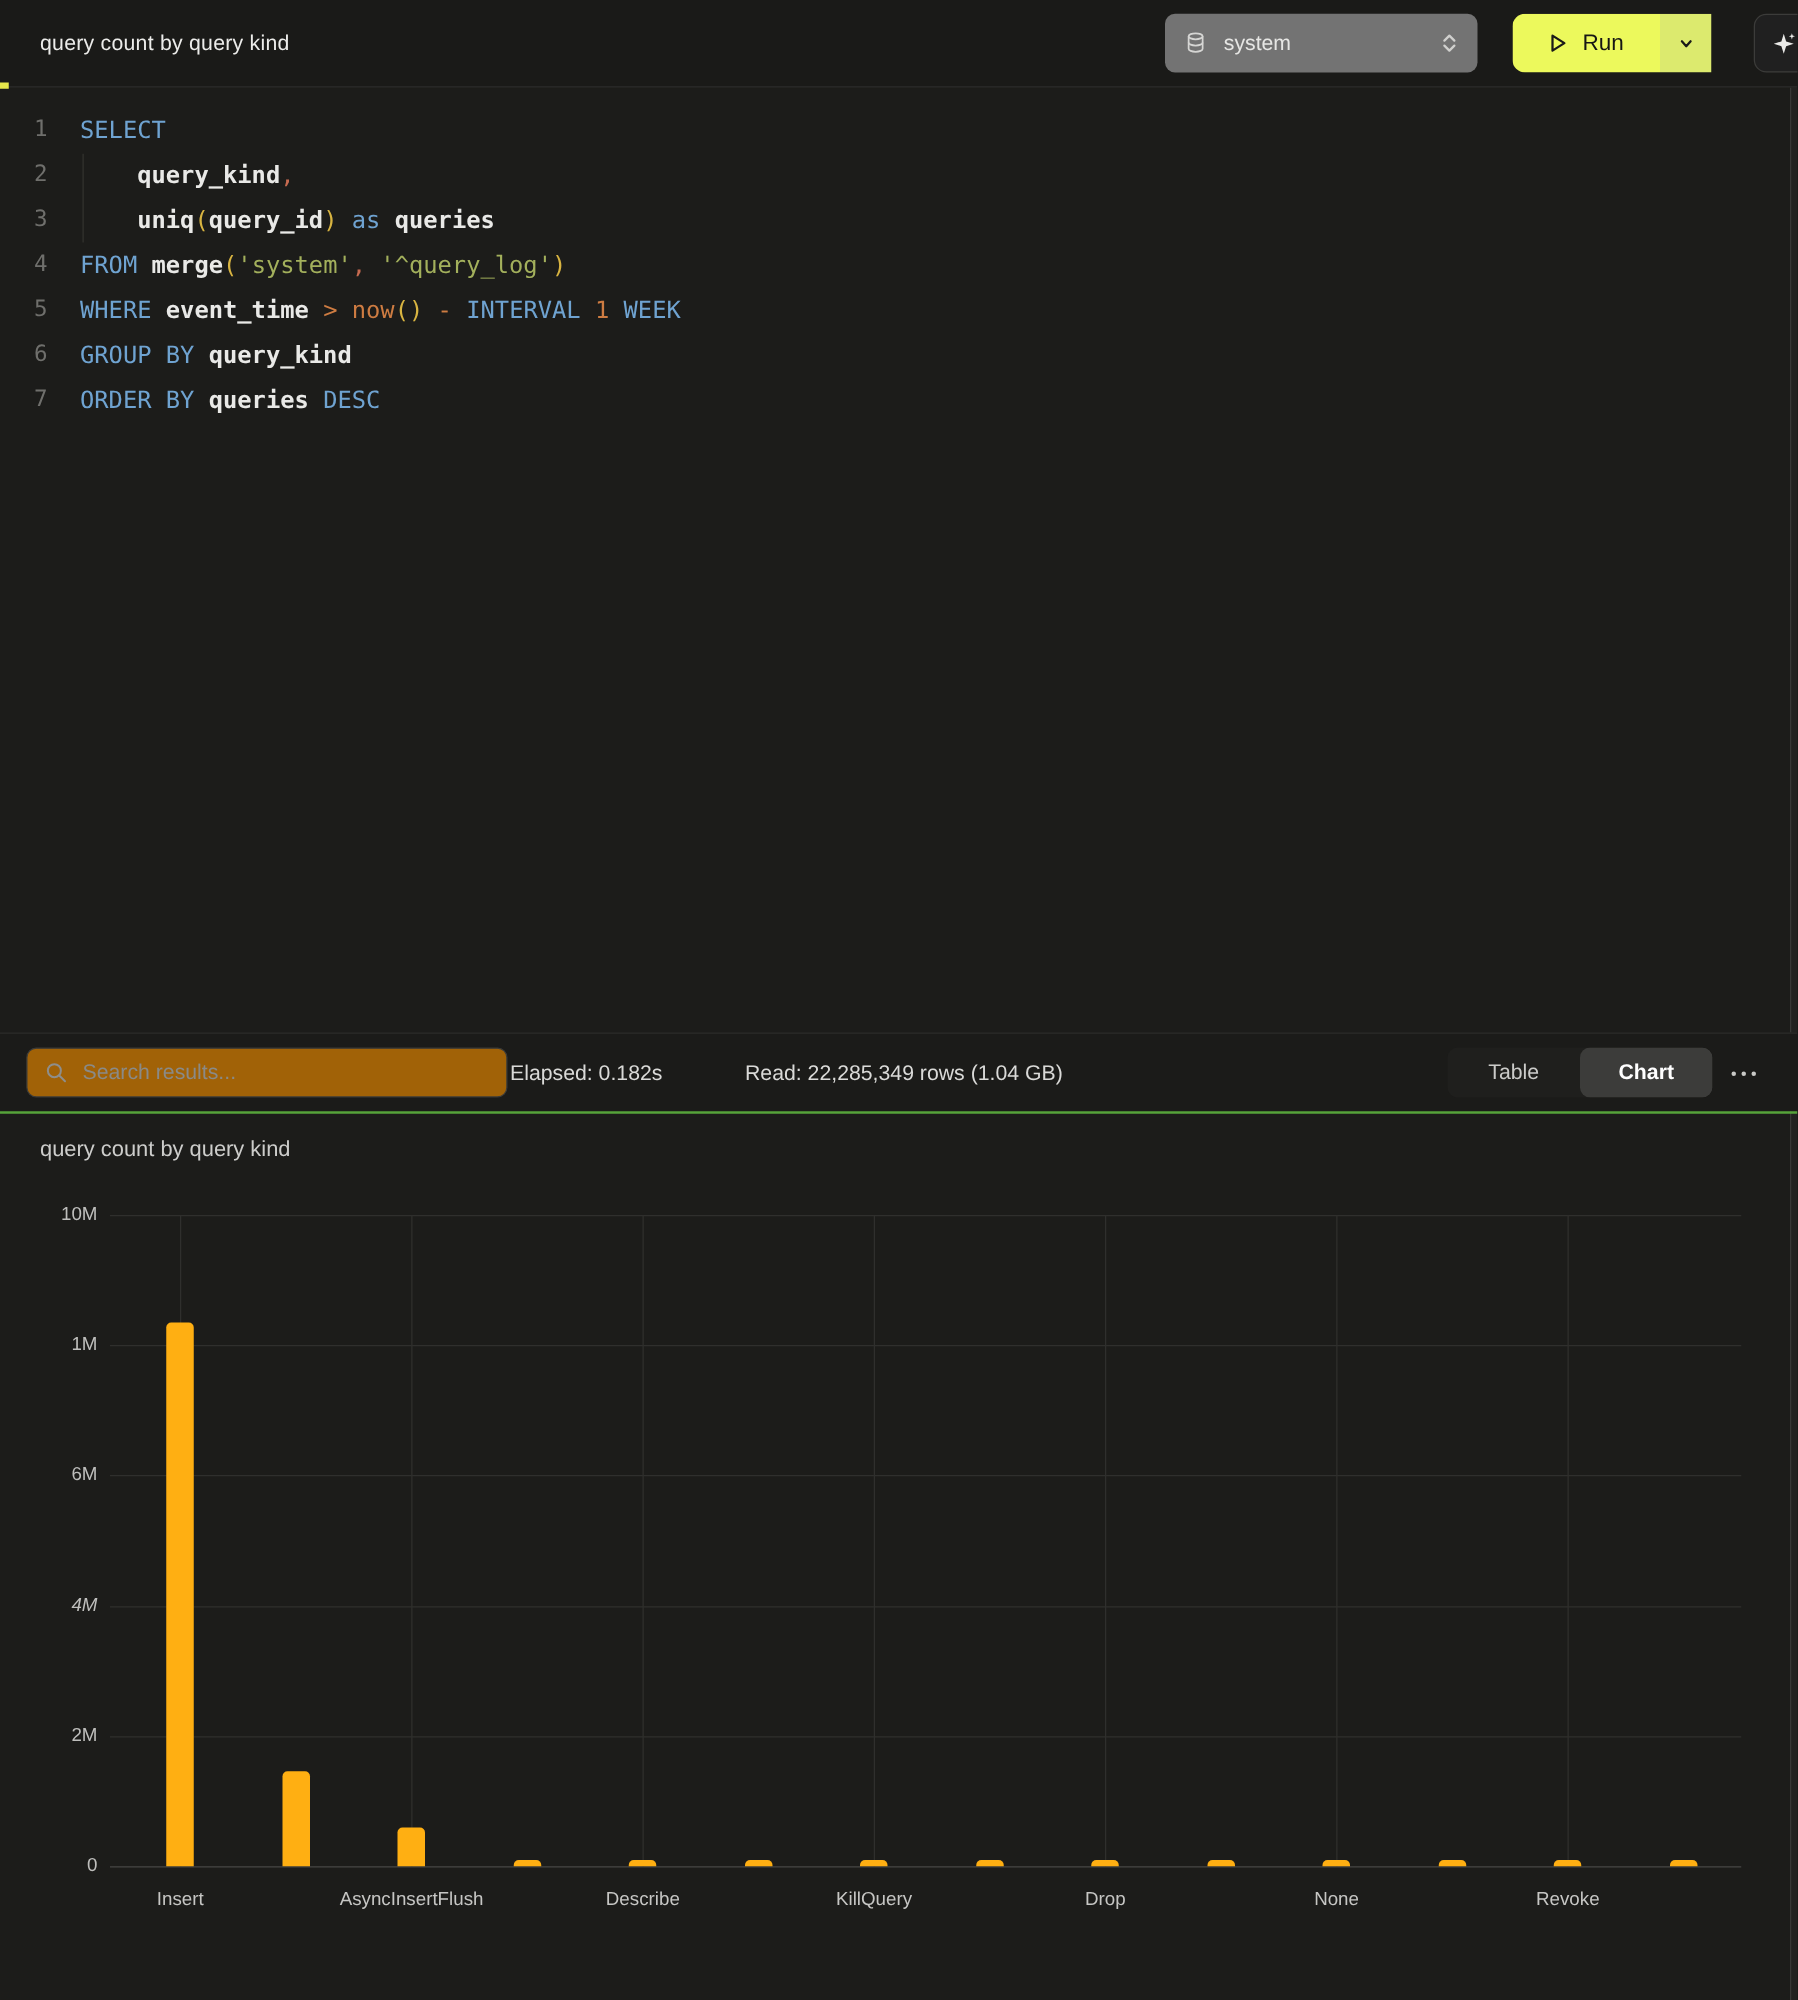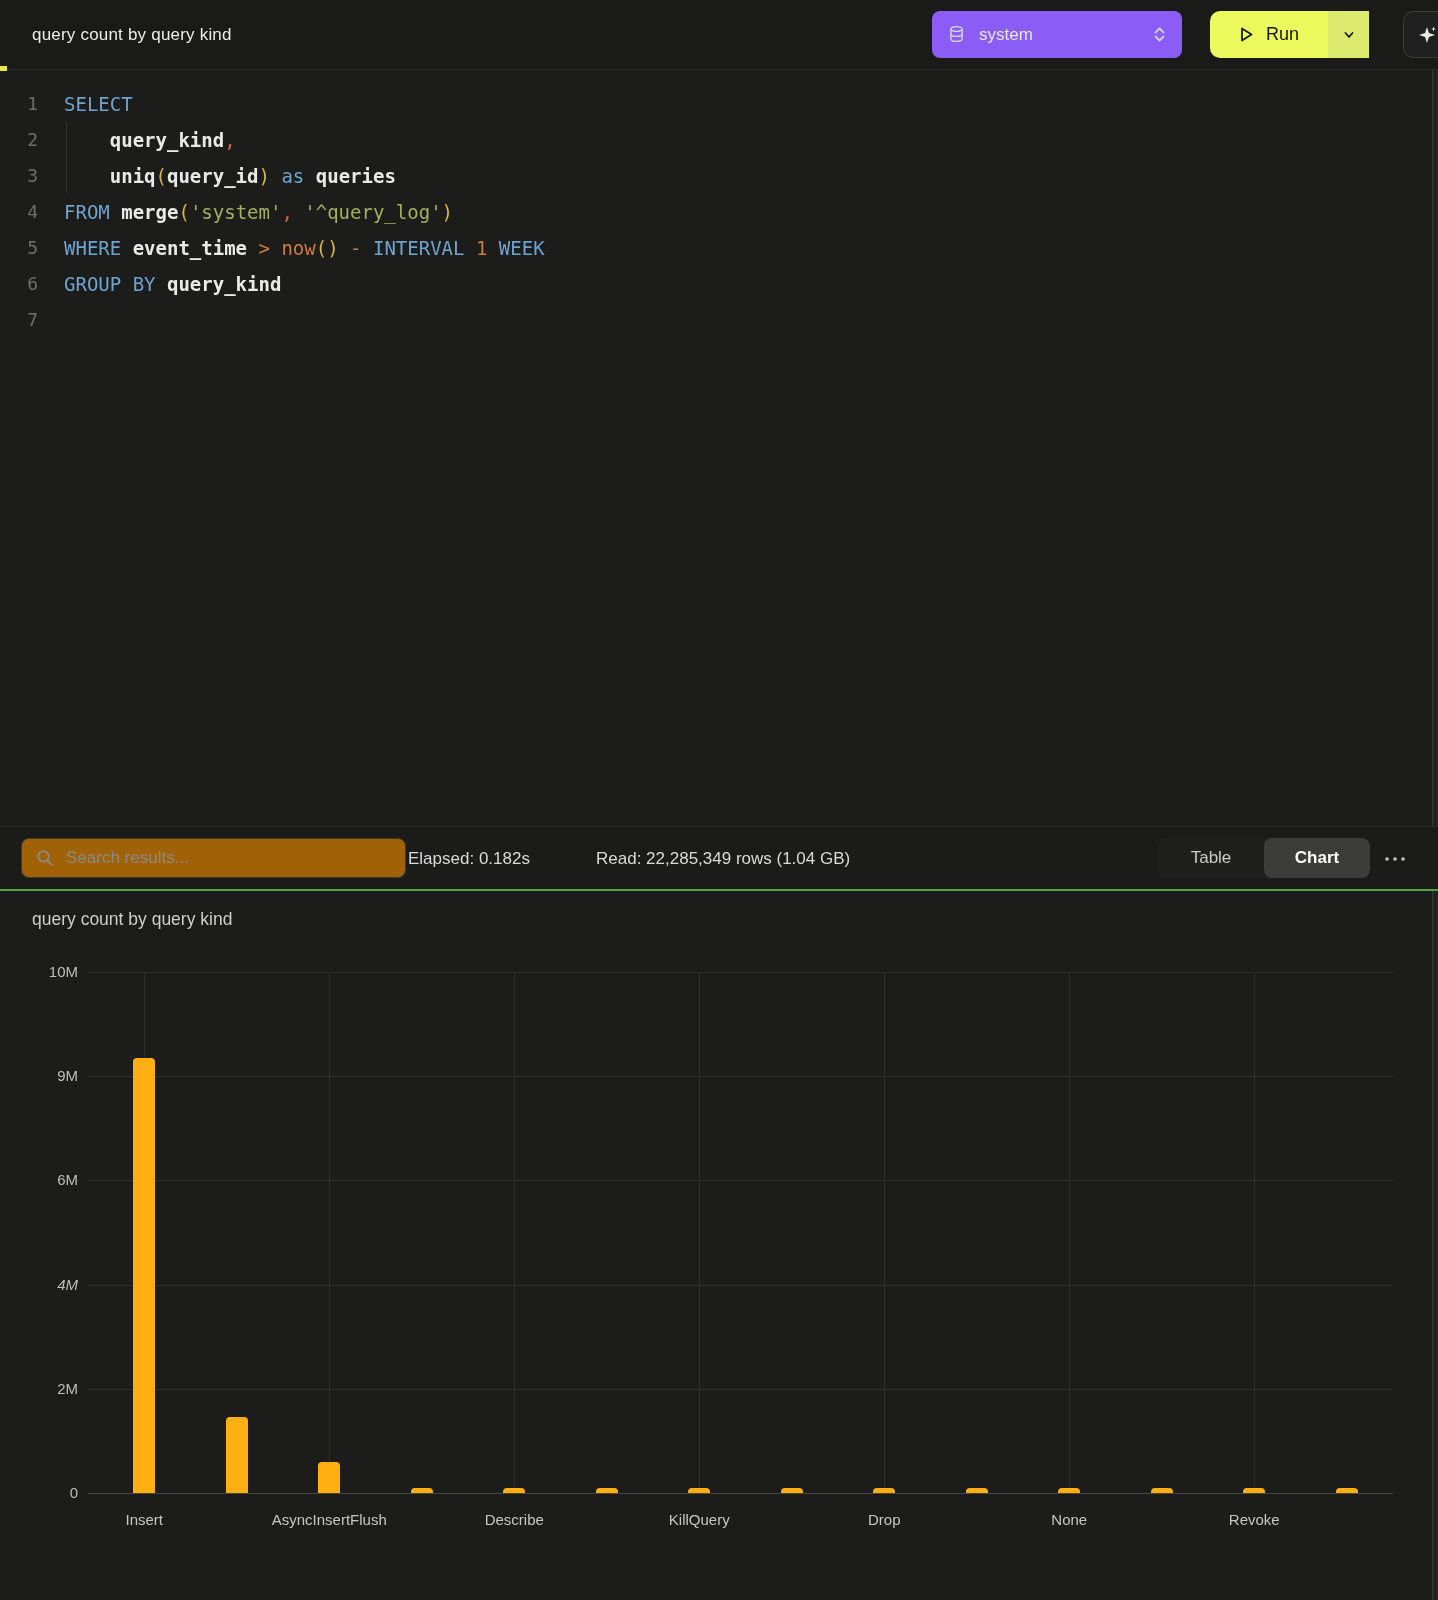--- a/index.html
+++ b/index.html
@@ -15,21 +15,21 @@
   .topbar {
     position: absolute; left: 0; top: 0; width: 1438px; height: 70px;
     background: #1a1a18; border-bottom: 1px solid #2d2d2b; z-index: 10;
   }
   .topbar-title {
     position: absolute; left: 32px; top: 50%; transform: translateY(-50%);
     font-size: 17px; color: #ececea; letter-spacing: .2px;
   }
   .db-select {
     position: absolute; left: 932px; top: 11px; width: 250px; height: 47px;
-    background: #8b5cf6; border-radius: 8px; display: flex; align-items: center;
+    background: #737373; border-radius: 8px; display: flex; align-items: center;
     padding: 0 16px; cursor: pointer;
   }
   .db-select .label { flex: 1; margin-left: 14px; font-size: 17px; color: #e6e6e4; }
   .run-btn {
     position: absolute; left: 1210px; top: 11px; width: 173px; height: 47px;
     border-radius: 10px; overflow: hidden; display: flex;
   }
   .run-main {
     width: 118px; height: 100%; background: var(--run-yellow, #ecf95c);
     display: flex; align-items: center; justify-content: center; gap: 12px; cursor: pointer;
@@ -201,20 +201,21 @@
     <div class="code-line">
       <div class="ln">5</div>
       <div class="code"><span class="tok-kw">WHERE</span><span class="tok-pl"> </span><span class="tok-id">event_time</span><span class="tok-pl"> </span><span class="tok-op">&gt;</span><span class="tok-pl"> </span><span class="tok-fn">now</span><span class="tok-par">()</span><span class="tok-pl"> </span><span class="tok-op">-</span><span class="tok-pl"> </span><span class="tok-kw">INTERVAL</span><span class="tok-pl"> </span><span class="tok-num">1</span><span class="tok-pl"> </span><span class="tok-kw">WEEK</span></div>
     </div>
     <div class="code-line">
       <div class="ln">6</div>
       <div class="code"><span class="tok-kw">GROUP BY</span><span class="tok-pl"> </span><span class="tok-id">query_kind</span></div>
     </div>
     <div class="code-line">
       <div class="ln">7</div>
+      <div class="code"><span class="tok-kw">ORDER BY</span><span class="tok-pl"> </span><span class="tok-id">queries</span><span class="tok-pl"> </span><span class="tok-kw">DESC</span></div>
     </div>
   </div>
 
 <div class="results-bar">
   <div class="search-box">
     <svg width="18" height="18" viewBox="0 0 18 18" fill="none" stroke="#8e8e8b" stroke-width="1.6">
       <circle cx="7.5" cy="7.5" r="5.2"></circle>
       <path d="M11.6 11.6 L16 16" stroke-linecap="round"></path>
     </svg>
     <input type="text" placeholder="Search results..." style="">
@@ -234,21 +235,21 @@
   </div>
 </div>
 <div class="green-divider"></div>
 
 <div class="chart-section">
   <div class="chart-title">query count by query kind</div>
   <div class="chart-canvas" id="chart-canvas">
       <div class="hgrid" style="left: 88px; top: 81px; width: 1305px;"></div>
       <div class="ytick-label" style="left: 18px; top: 72px;">10M</div>
       <div class="hgrid" style="left: 88px; top: 185.2px; width: 1305px;"></div>
-      <div class="ytick-label" style="left: 18px; top: 176.2px;">9M</div>
+      <div class="ytick-label" style="left: 18px; top: 176.2px;">1M</div>
       <div class="hgrid" style="left: 88px; top: 289.4px; width: 1305px;"></div>
       <div class="ytick-label" style="left: 18px; top: 280.4px;">6M</div>
       <div class="hgrid" style="left: 88px; top: 393.6px; width: 1305px;"></div>
       <div class="ytick-label" style="left: 18px; top: 384.6px; font-style: italic;">4M</div>
       <div class="hgrid" style="left: 88px; top: 497.8px; width: 1305px;"></div>
       <div class="ytick-label" style="left: 18px; top: 488.8px;">2M</div>
       <div class="hgrid baseline" style="left: 88px; top: 602px; width: 1305px;"></div>
       <div class="ytick-label" style="left: 18px; top: 593px;">0</div>
       <div class="vgrid" style="left: 144.25px; top: 81px; height: 521px;"></div>
       <div class="bar" style="left: 133.25px; top: 166.965px; height: 435.035px;"></div>

